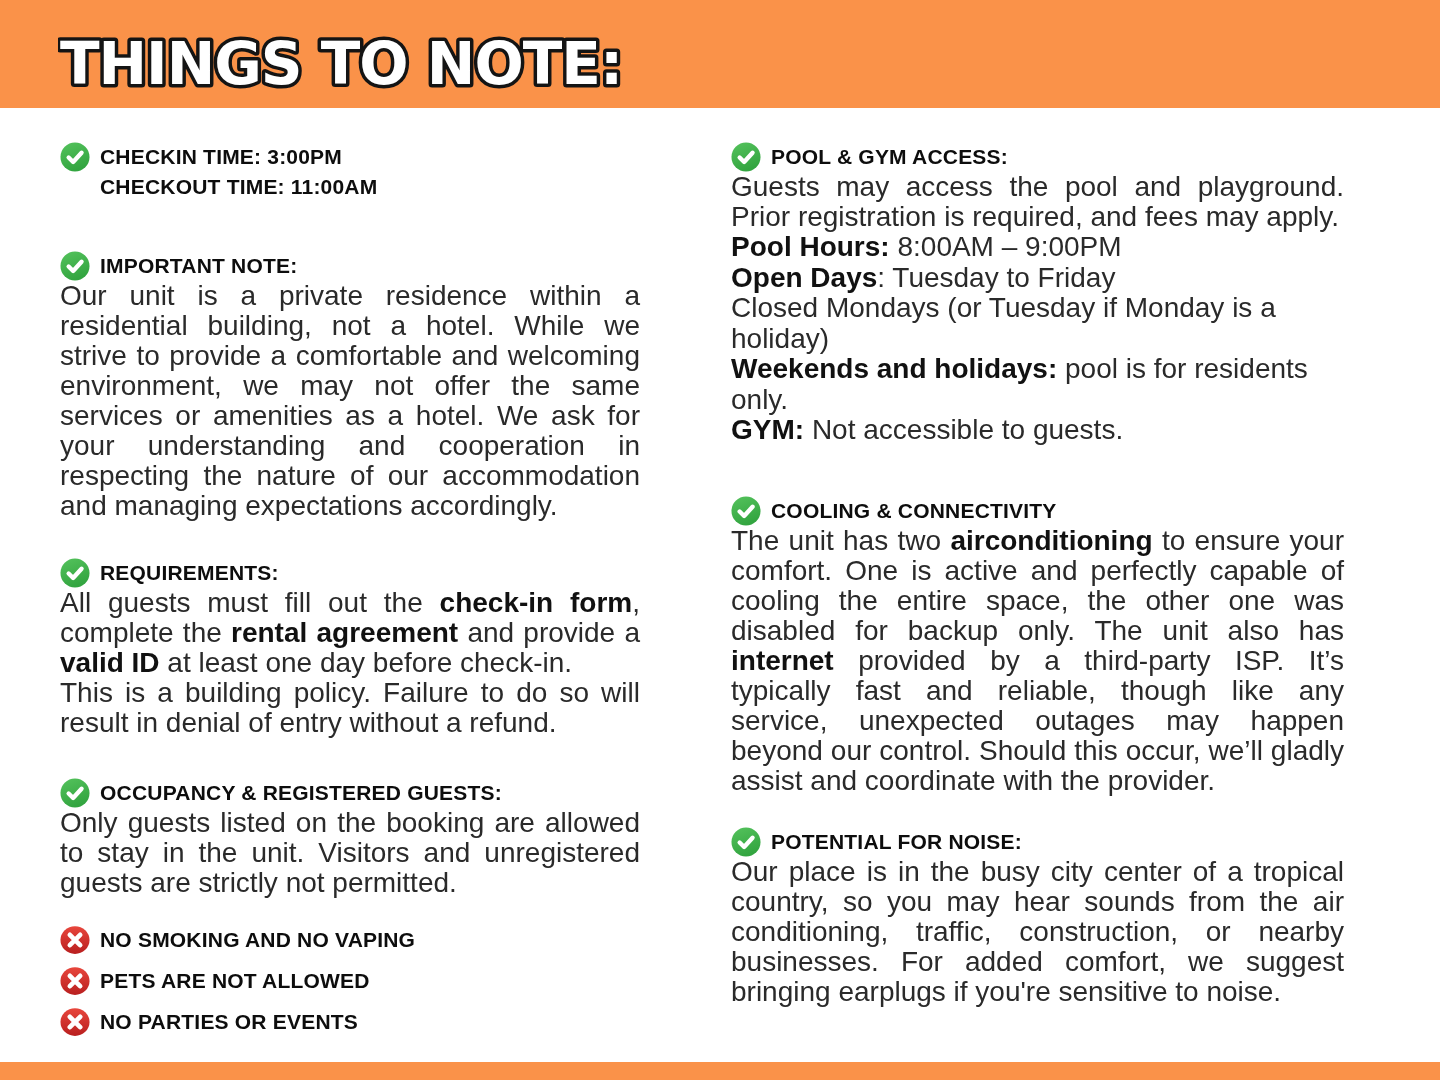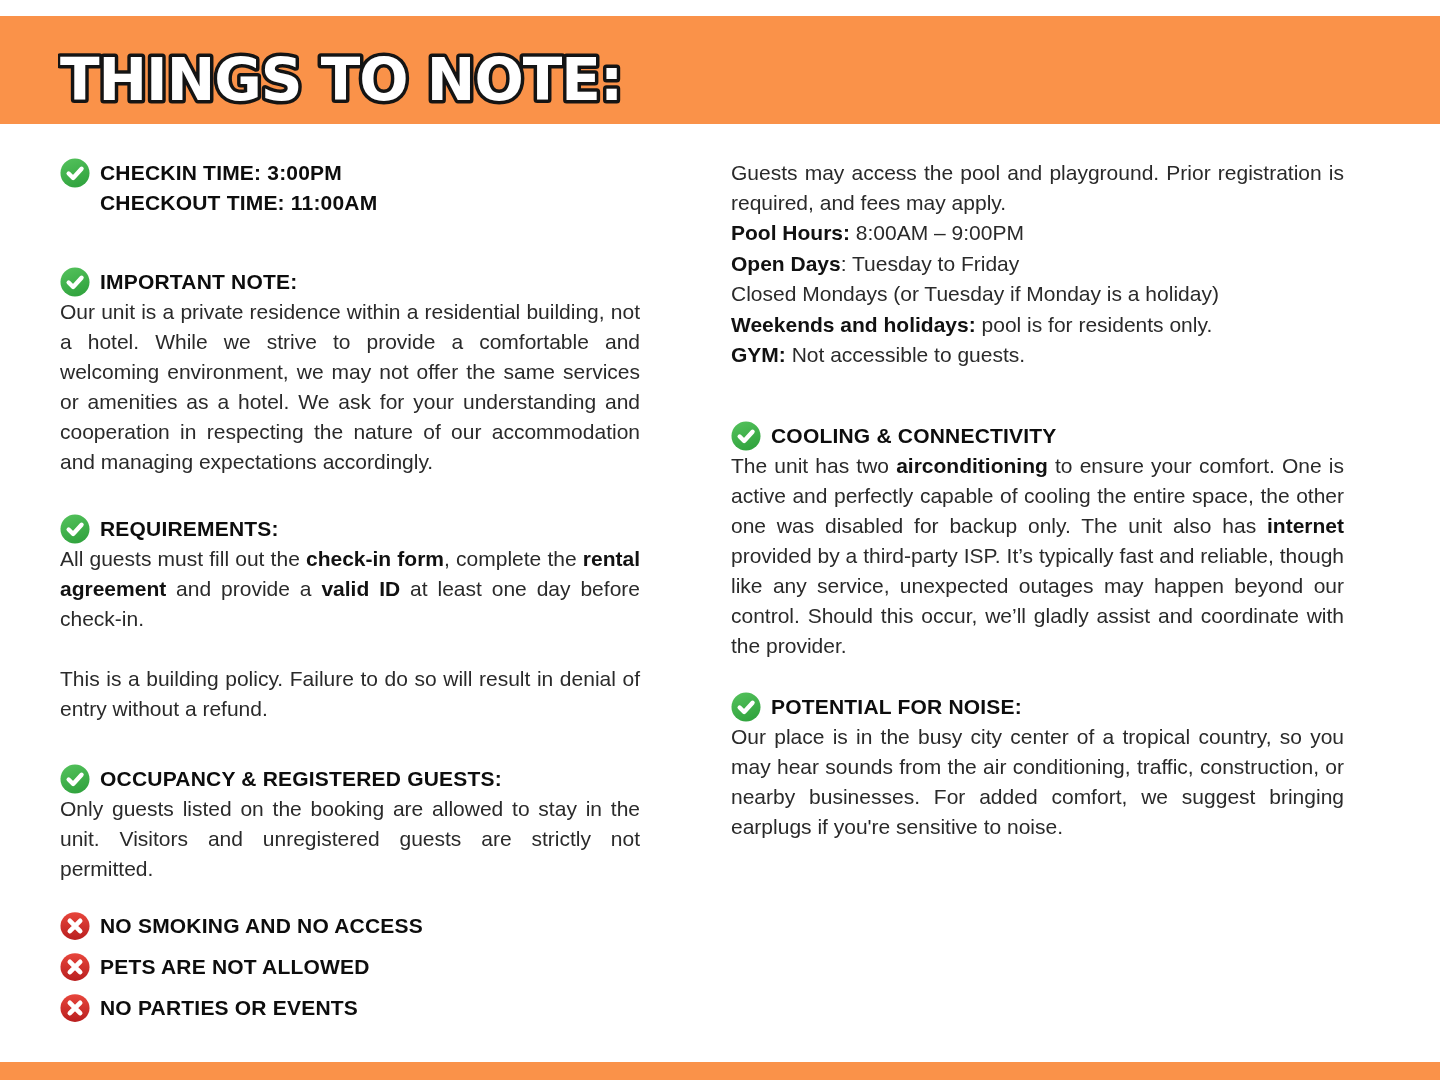--- a/index.html
+++ b/index.html
@@ -8,21 +8,20 @@
     background: #ffffff;
     overflow: hidden;
     font-family: "Liberation Sans", sans-serif;
     color: #262626;
   }
   
   .header {
     width: 1440px; height: 108px;
     background: #FA9249;
     position: relative;
-    margin-top: 16px;
   }
   .title-svg { position: absolute; left: 58px; top: 24px; }
   .title-svg text {
     font-family: "DejaVu Sans", sans-serif;
     font-weight: bold;
     font-size: 58px;
     letter-spacing: -1px;
     fill: #ffffff;
     stroke: #141414;
     stroke-width: 7px;
@@ -50,34 +49,34 @@
   .icon { width: 30px; height: 30px; flex: none; display: inline-block; }
   .icon svg { display: block; width: 100%; height: 100%; }
   .icon.inline {
     width: 26px; height: 24px;
     vertical-align: -3px;
     margin-right: 10px;
   }
 
   
   p.body {
-    font-size: 21px;
+    font-size: 28px;
     line-height: 30px;
     color: #2a2a2a;
     text-align: justify;
   }
   p.tight { line-height: 30.5px; text-align: left; }
   .b { font-weight: bold; color: #111; }
   .i { }
 
   
   .sec-important   { margin-top: 49px; }
   .sec-important p { margin-top: 0px; }
   .sec-requirements{ margin-top: 37px; }
-  .sec-requirements .p2 { margin-top: 30px; }
+  .sec-requirements .p2 { }
   .sec-occupancy   { margin-top: 40px; }
   .prohibited      { margin-top: 27px; }
   .prohibited .hrow{ margin-bottom: 11px; }
   .sec-pool p.intro{ margin-top: 0; }
   .sec-reminder    { margin-top: 30px; }
   .sec-cooling     { margin-top: 50px; }
   .sec-noise       { margin-top: 31px; }
 
   
   .footer-bar {
@@ -177,21 +176,21 @@
       <p class="body"><span>Only guests listed on the booking are allowed to stay in the unit. Visitors and unregistered guests are strictly not permitted.</span></p>
     </div>
 
     <div class="prohibited">
       <div class="hrow">
         <span class="icon">
           <svg viewBox="0 0 32 32">
               <use href="#iconCross"></use>
             </svg>
         </span>
-        <div class="htext">NO SMOKING AND NO ACCESS</div>
+        <div class="htext">NO SMOKING AND NO VAPING</div>
       </div>
       <div class="hrow">
         <span class="icon">
           <svg viewBox="0 0 32 32">
               <use href="#iconCross"></use>
             </svg>
         </span>
         <div class="htext">PETS ARE NOT ALLOWED</div>
       </div>
       <div class="hrow">
@@ -202,20 +201,28 @@
         </span>
         <div class="htext">NO PARTIES OR EVENTS</div>
       </div>
     </div>
 
   </div>
 
   <div class="col-right">
 
     <div class="sec-pool">
+      <div class="hrow">
+        <span class="icon">
+          <svg viewBox="0 0 32 32">
+              <use href="#iconCheck"></use>
+            </svg>
+        </span>
+        <div class="htext">POOL &amp; GYM ACCESS:</div>
+      </div>
       <p class="body intro"><span>Guests may access the pool and playground. Prior registration is required, and fees may apply.</span></p>
       <p class="body tight"><span class="b">Pool Hours:</span><span> 8:00AM – 9:00PM</span></p>
       <p class="body tight"><span class="b">Open Days</span><span>: Tuesday to Friday</span></p>
       <p class="body tight"><span>Closed Mondays (or Tuesday if Monday is a holiday)</span></p>
       <p class="body tight"><span class="b">Weekends and holidays:</span><span> pool is for residents only.</span></p>
       <p class="body tight"><span class="b">GYM:</span><span> Not accessible to guests.</span></p>
     </div>
 
 
     <div class="sec-cooling">

